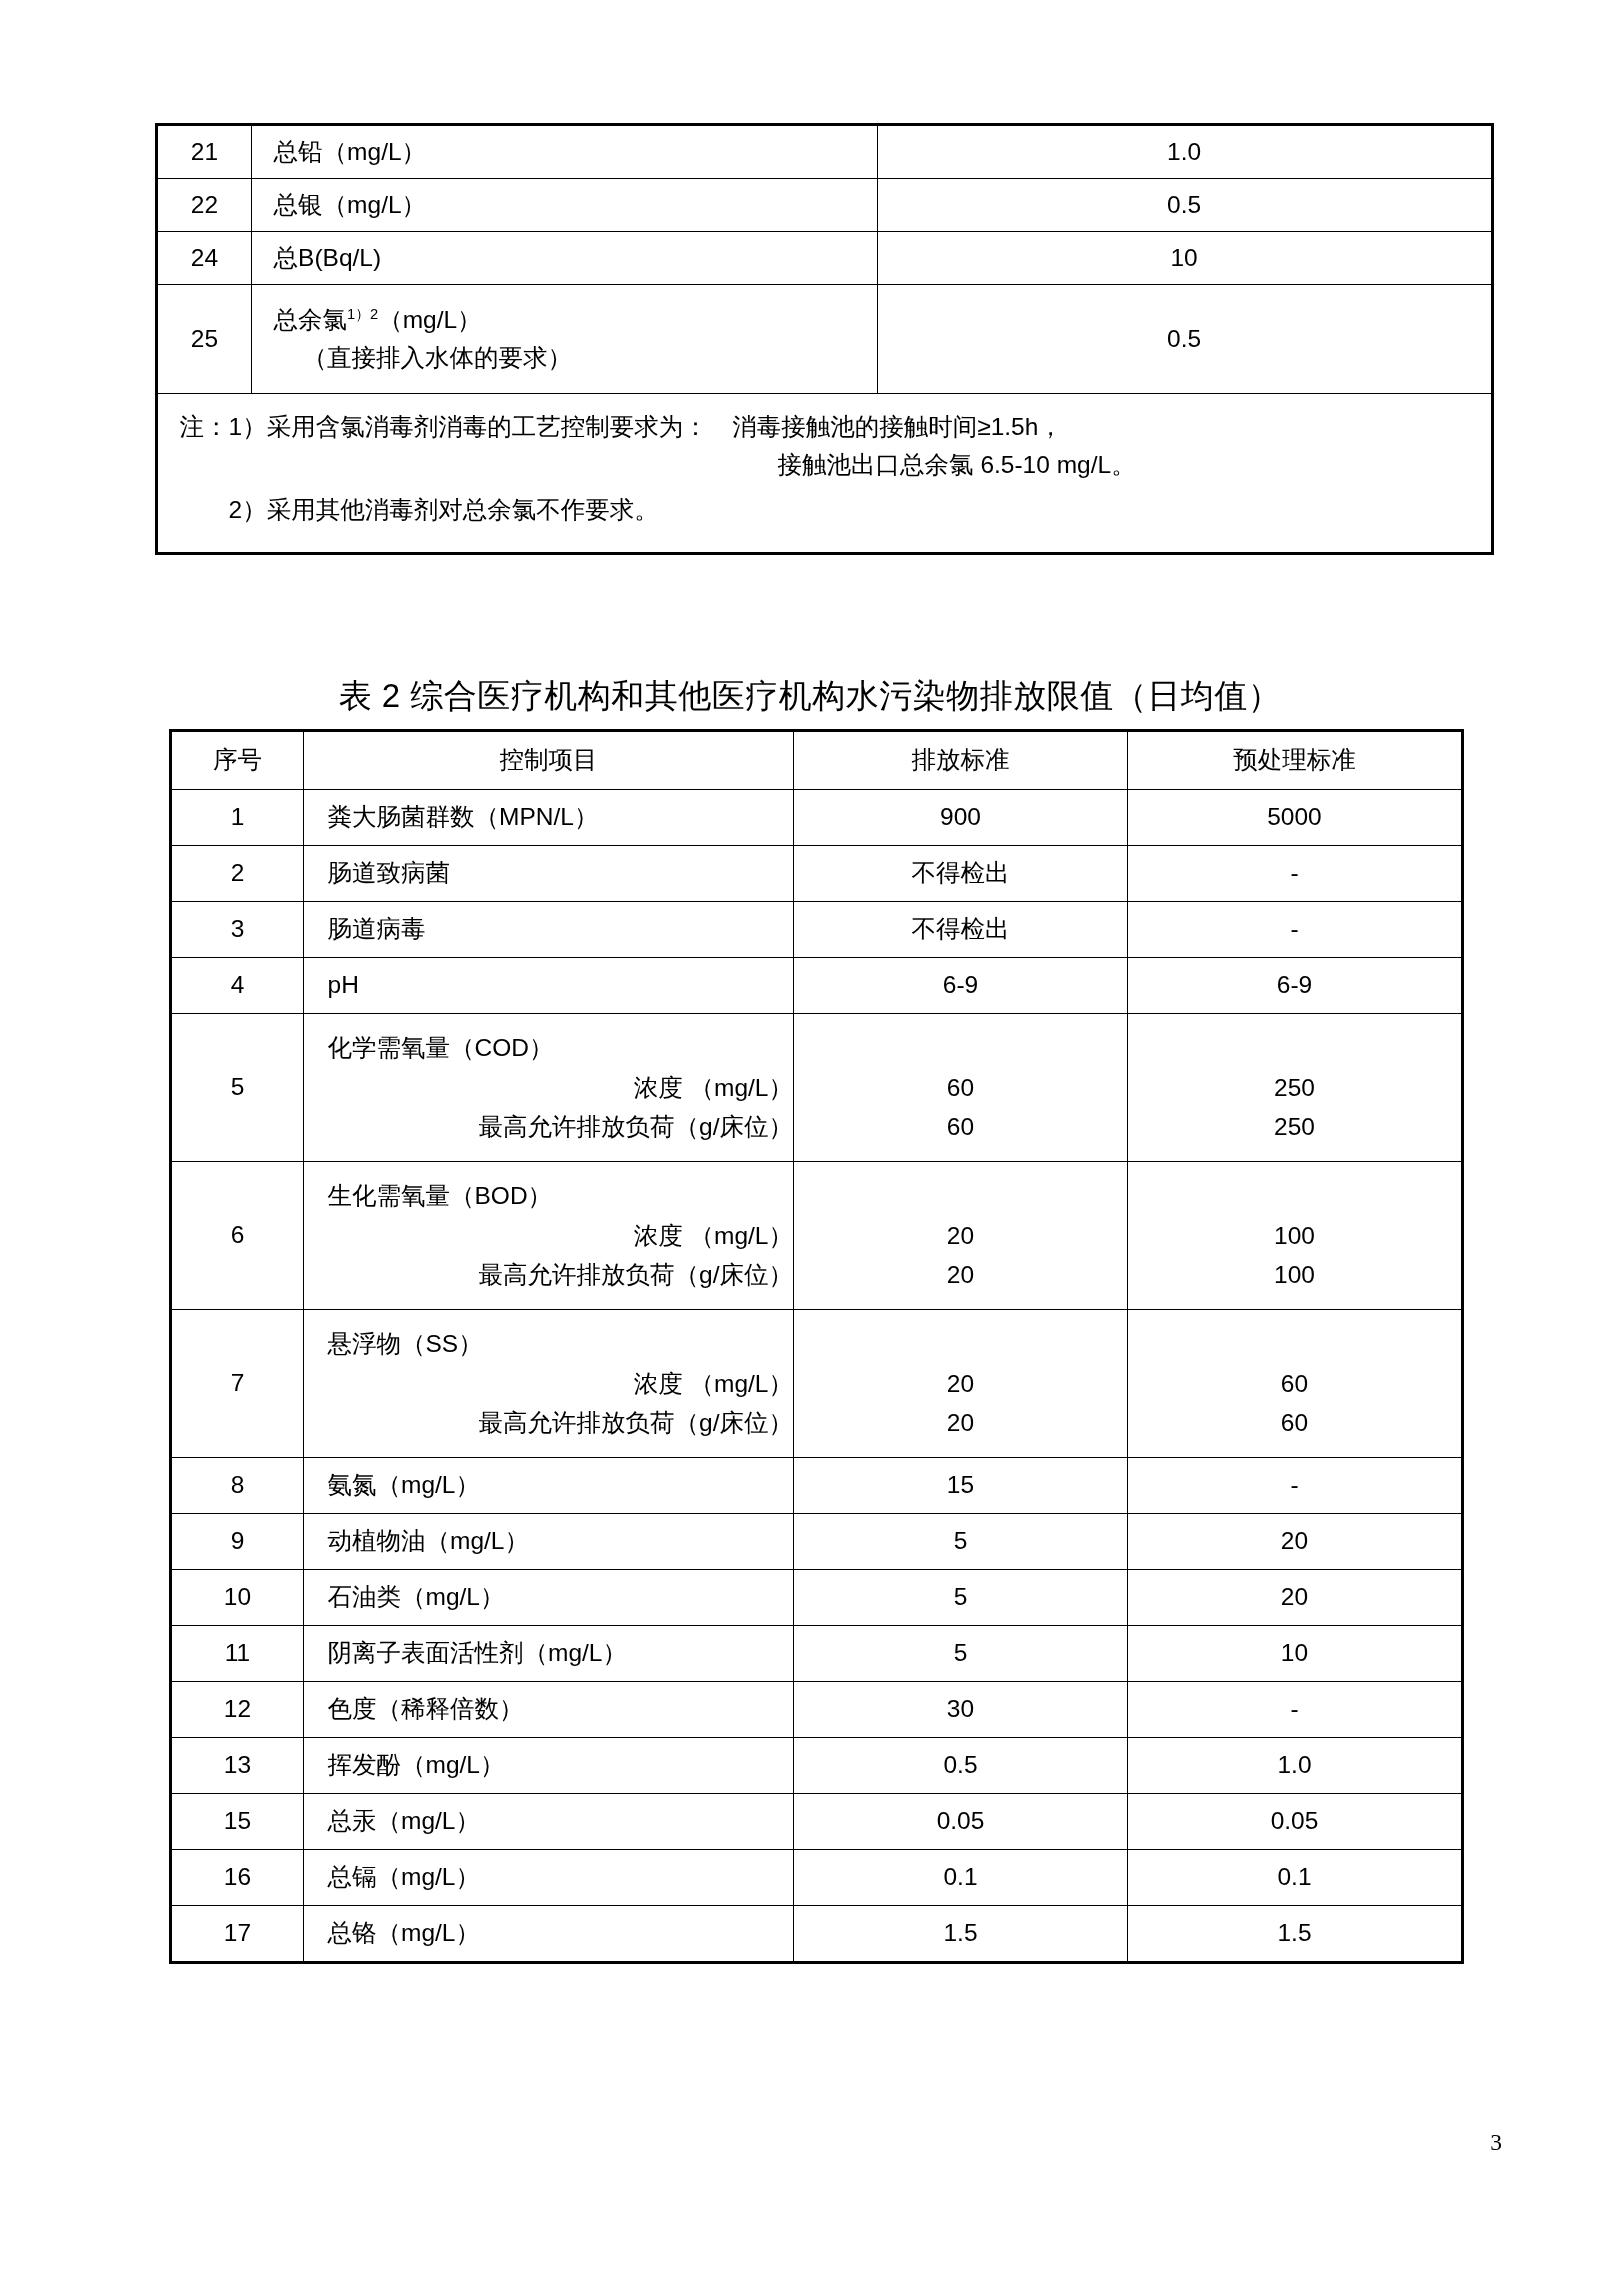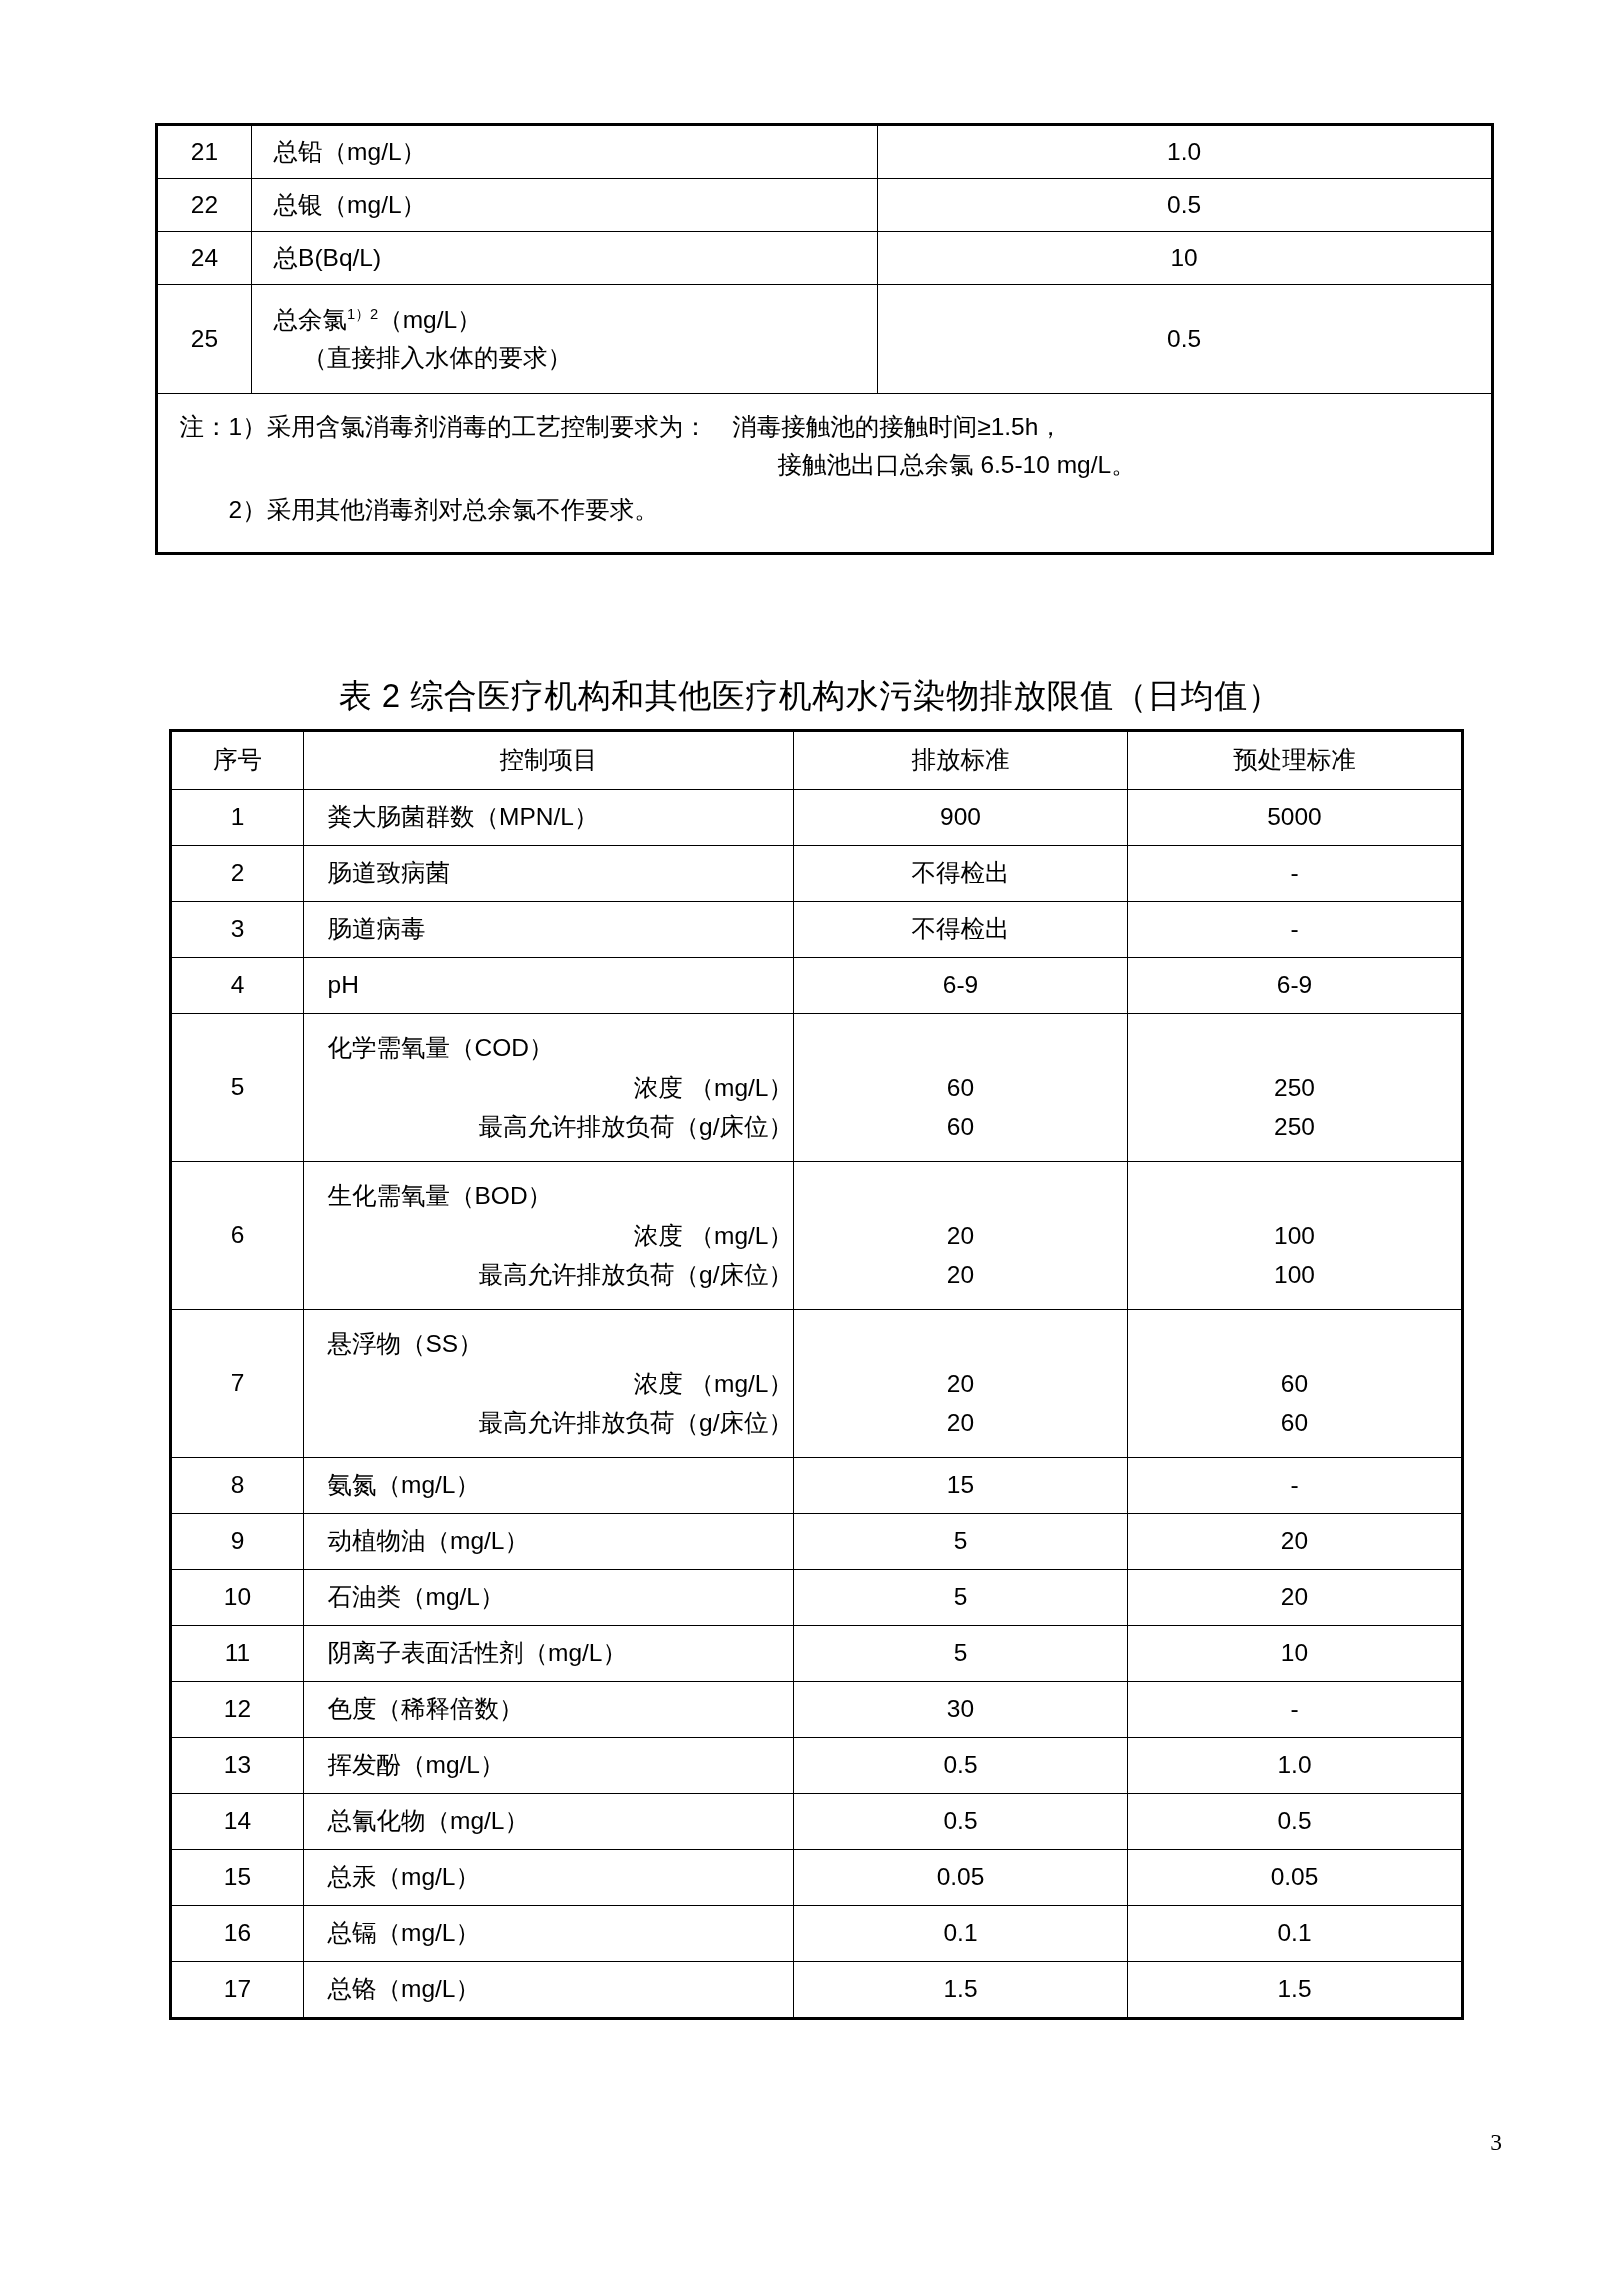--- a/index.html
+++ b/index.html
@@ -328,26 +328,20 @@
           <td class="c-std">30</td>
           <td class="c-pre">-</td>
         </tr>
         <tr class="r1">
           <td class="c-no">13</td>
           <td class="c-item">挥发酚（mg/L）</td>
           <td class="c-std">0.5</td>
           <td class="c-pre">1.0</td>
         </tr>
         <tr class="r1">
-          <td class="c-no">14</td>
-          <td class="c-item">总氰化物（mg/L）</td>
-          <td class="c-std">0.5</td>
-          <td class="c-pre">0.5</td>
-        </tr>
-        <tr class="r1">
           <td class="c-no">15</td>
           <td class="c-item">总汞（mg/L）</td>
           <td class="c-std">0.05</td>
           <td class="c-pre">0.05</td>
         </tr>
         <tr class="r1">
           <td class="c-no">16</td>
           <td class="c-item">总镉（mg/L）</td>
           <td class="c-std">0.1</td>
           <td class="c-pre">0.1</td>

